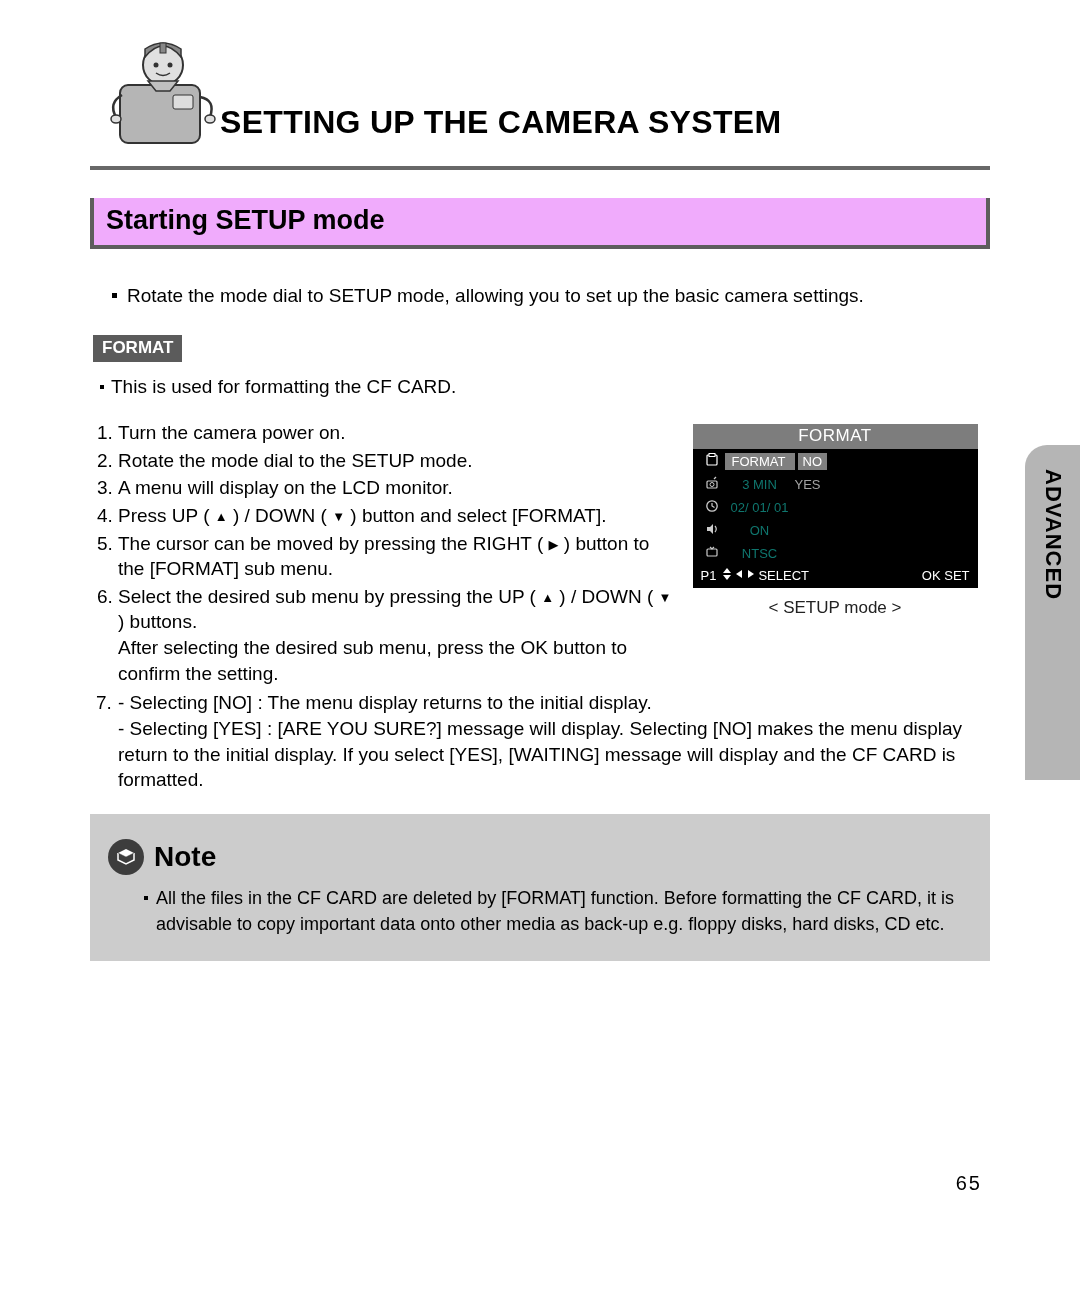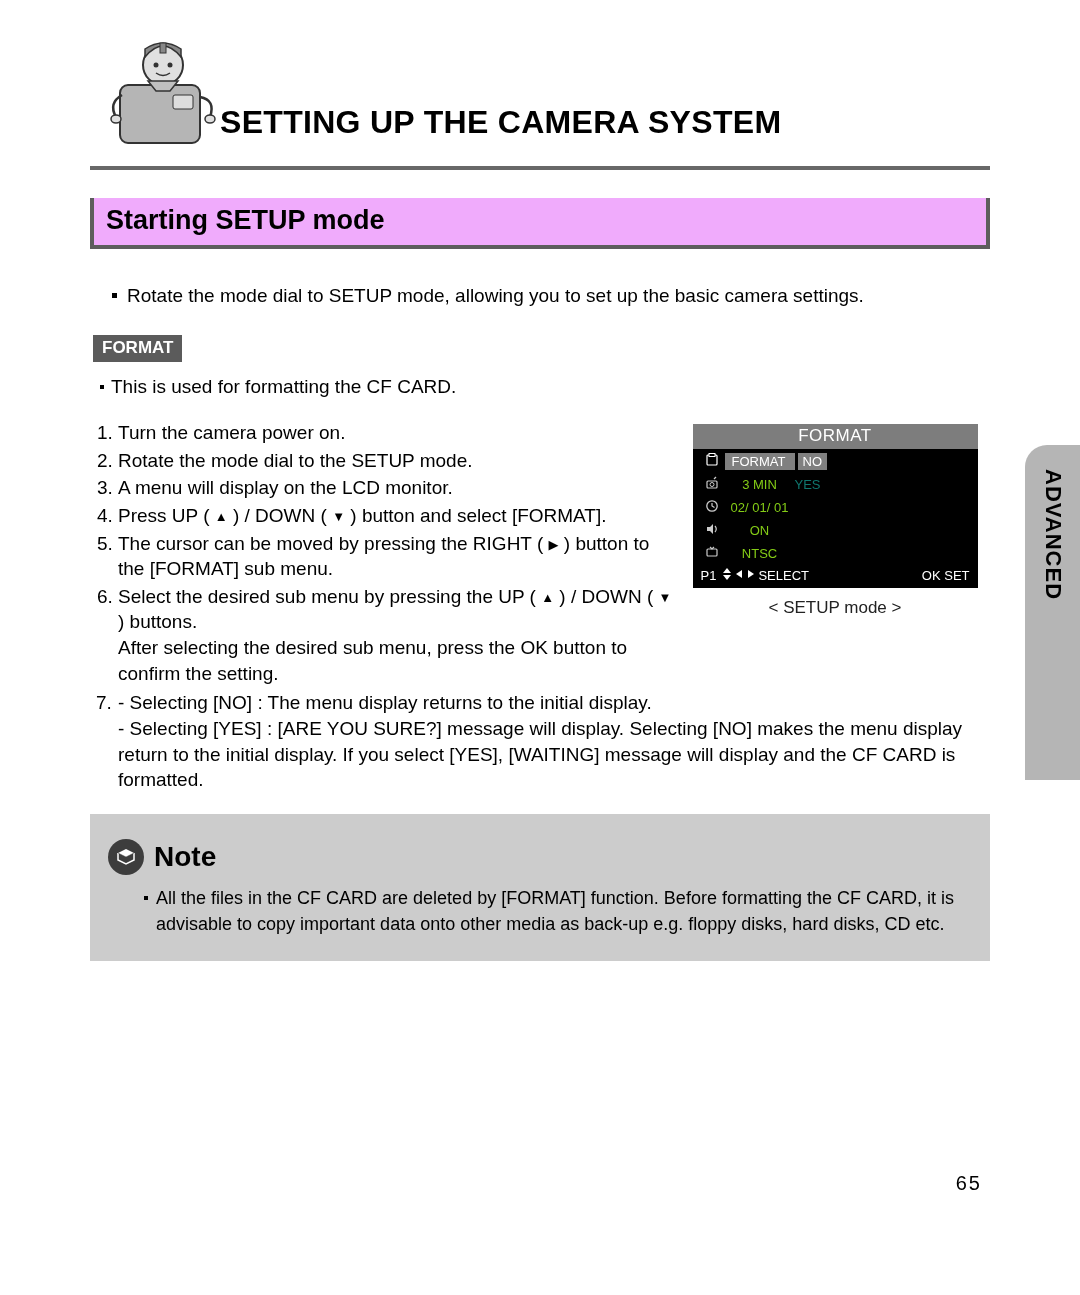--- a/index.html
+++ b/index.html
@@ -130,22 +130,22 @@
     padding: 2px 0 3px 0;
     letter-spacing: 0.5px;
   }
   .lcd-row {
     display: flex;
     align-items: center;
     padding: 2px 6px 1px 6px;
     min-height: 20px;
   }
   .lcd-row .ico { width: 26px; text-align:center; font-size:14px;}
-  .lcd-row .c1 { width: 70px; color:#84cc16; font-size:13px;}
-  .lcd-row .c2 { color:#0f766e; font-size:13px;}
+  .lcd-row .c1 { width: 70px; color:#0f766e; font-size:13px;}
+  .lcd-row .c2 { color:#a3a3a3; font-size:13px;}
   .lcd-row.hl .c1, .lcd-row.hl .c2 { background:#808080; color:#fff;}
   .lcd-row.hl .c1 { padding:1px 5px 1px 3px; width:62px;}
   .lcd-row.hl .c2 { padding:1px 5px; margin-left:3px;}
   .lcd-footer {
     display:flex;
     align-items:center;
     font-size:13px;
     color:#fff;
     padding: 3px 8px 0 8px;
   }

